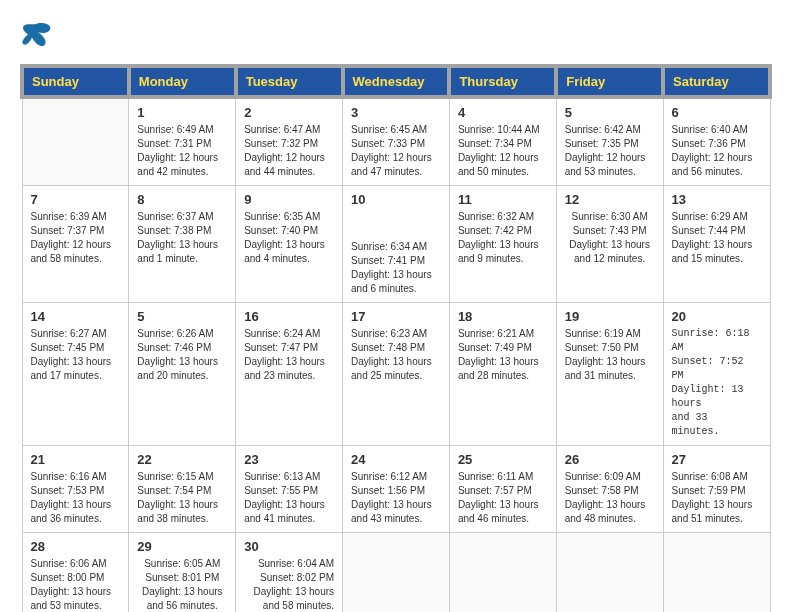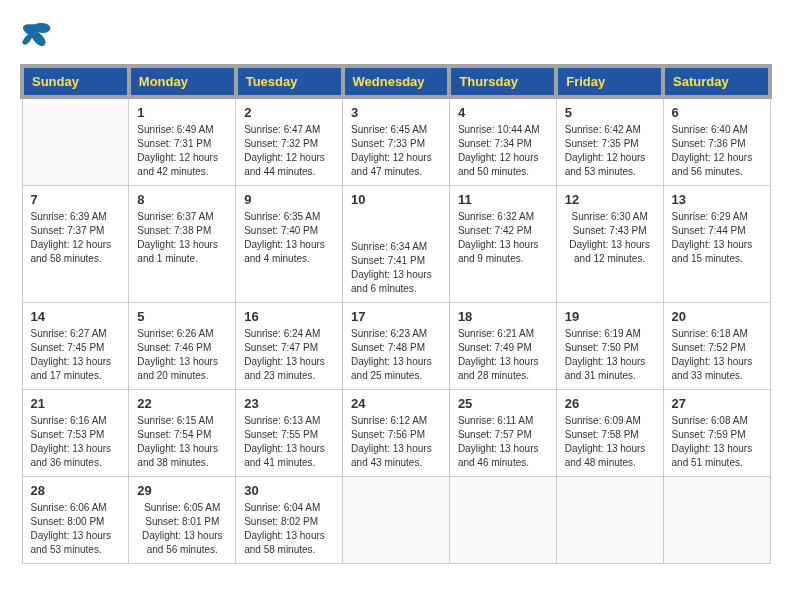--- a/index.html
+++ b/index.html
@@ -252,21 +252,21 @@
         </td>
         <td>
           <span class="day-number">19</span>
           <div class="day-info" style="white-space: pre-line;">Sunrise: 6:19 AM
 Sunset: 7:50 PM
 Daylight: 13 hours
 and 31 minutes.</div>
         </td>
         <td>
           <span class="day-number">20</span>
-          <div class="day-info" style="white-space: pre-line;">Sunrise: 6:18 AM
+          <div class="day-info" style="white-space: pre-line; font-family: Liberation Mono, monospace;">Sunrise: 6:18 AM
 Sunset: 7:52 PM
 Daylight: 13 hours
 and 33 minutes.</div>
         </td>
       </tr>
       <tr>
         <td>
           <span class="day-number">21</span>
           <div class="day-info" style="white-space: pre-line;">Sunrise: 6:16 AM
 Sunset: 7:53 PM
@@ -283,21 +283,21 @@
         <td>
           <span class="day-number">23</span>
           <div class="day-info" style="white-space: pre-line;">Sunrise: 6:13 AM
 Sunset: 7:55 PM
 Daylight: 13 hours
 and 41 minutes.</div>
         </td>
         <td>
           <span class="day-number">24</span>
           <div class="day-info" style="white-space: pre-line;">Sunrise: 6:12 AM
-Sunset: 7:56 PM
+Sunset: 1:56 PM
 Daylight: 13 hours
 and 43 minutes.</div>
         </td>
         <td>
           <span class="day-number">25</span>
           <div class="day-info" style="white-space: pre-line;">Sunrise: 6:11 AM
 Sunset: 7:57 PM
 Daylight: 13 hours
 and 46 minutes.</div>
         </td>
@@ -326,21 +326,21 @@
         </td>
         <td>
           <span class="day-number">29</span>
           <div class="day-info" style="white-space: pre-line; text-align: center;">Sunrise: 6:05 AM
 Sunset: 8:01 PM
 Daylight: 13 hours
 and 56 minutes.</div>
         </td>
         <td>
           <span class="day-number">30</span>
-          <div class="day-info" style="white-space: pre-line;">Sunrise: 6:04 AM
+          <div class="day-info" style="white-space: pre-line; text-align: right;">Sunrise: 6:04 AM
 Sunset: 8:02 PM
 Daylight: 13 hours
 and 58 minutes.</div>
         </td>
         <td class="empty"></td>
         <td class="empty"></td>
         <td class="empty"></td>
         <td class="empty"></td>
       </tr>
     </tbody>

